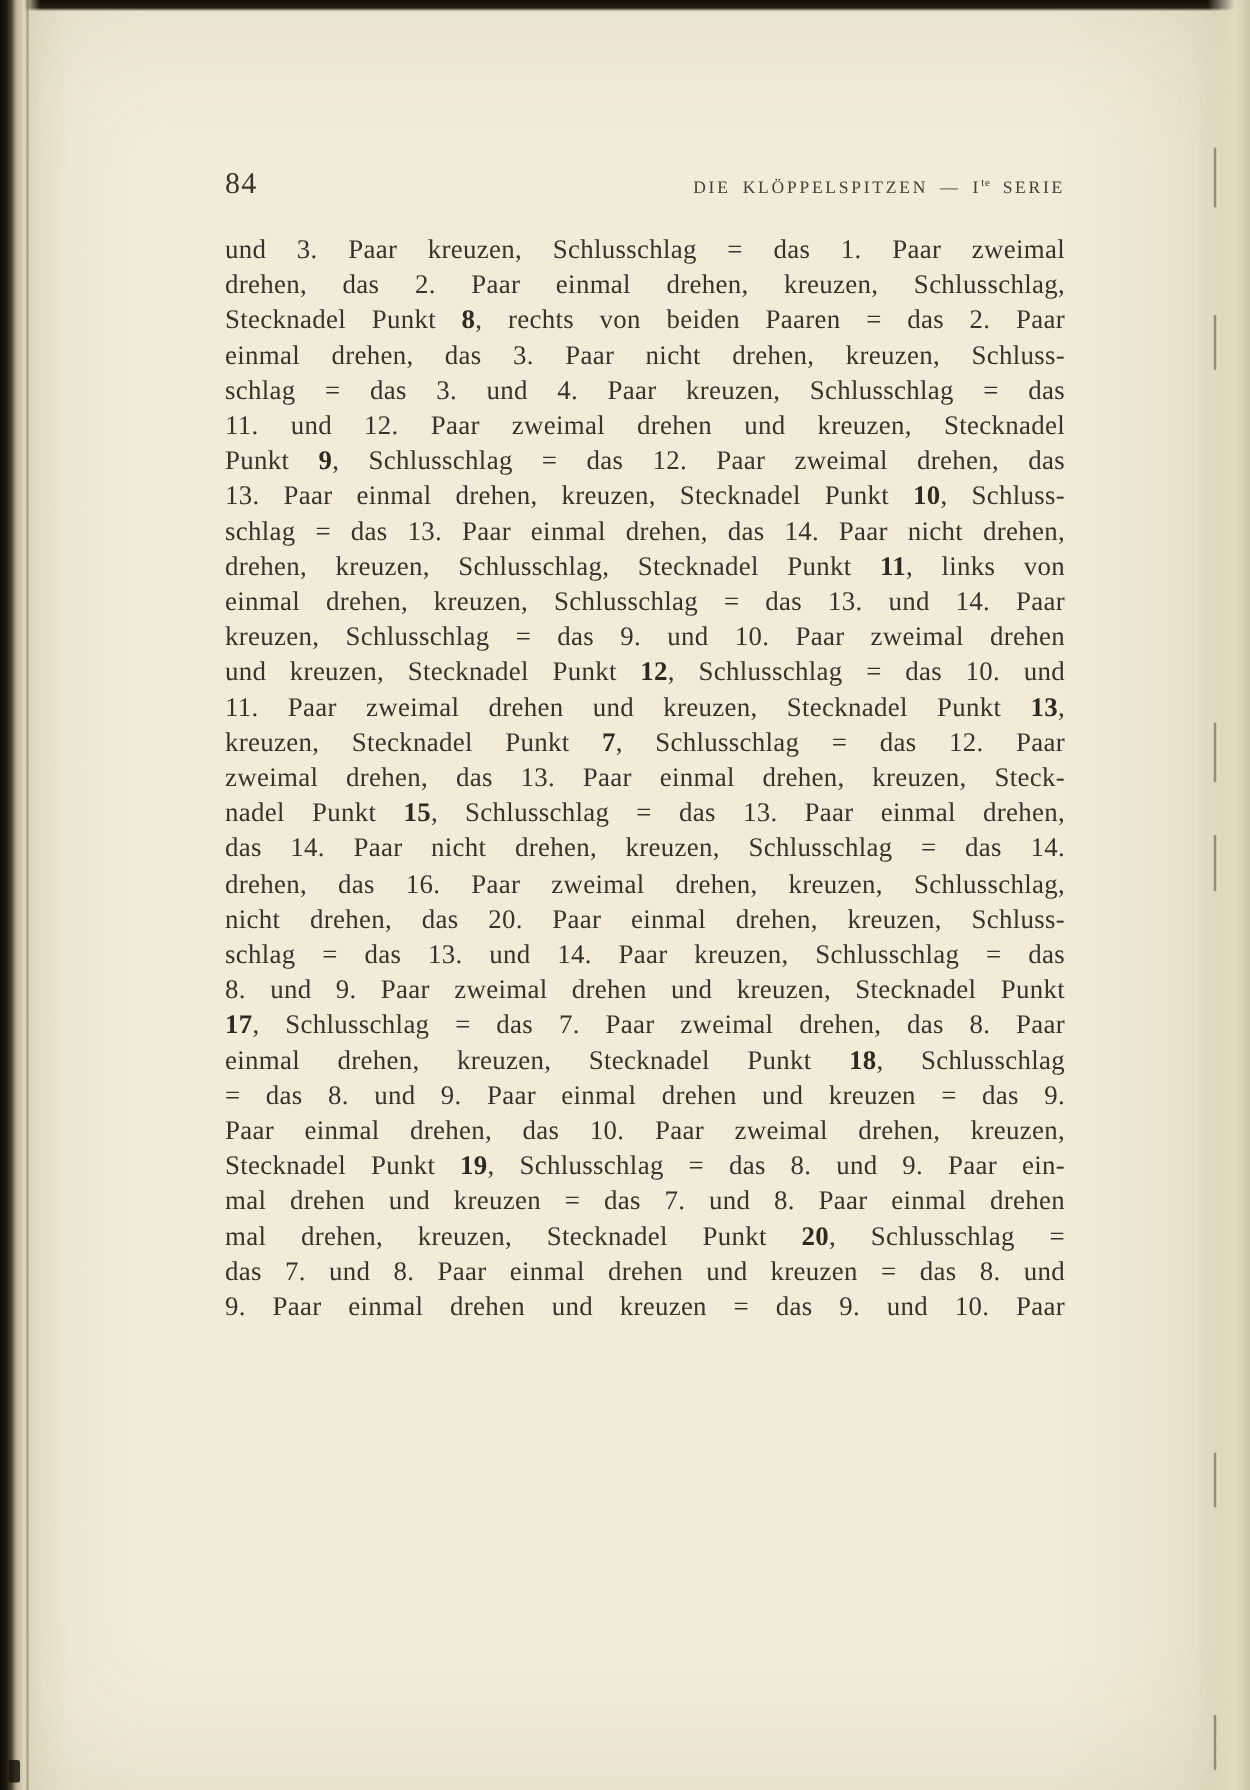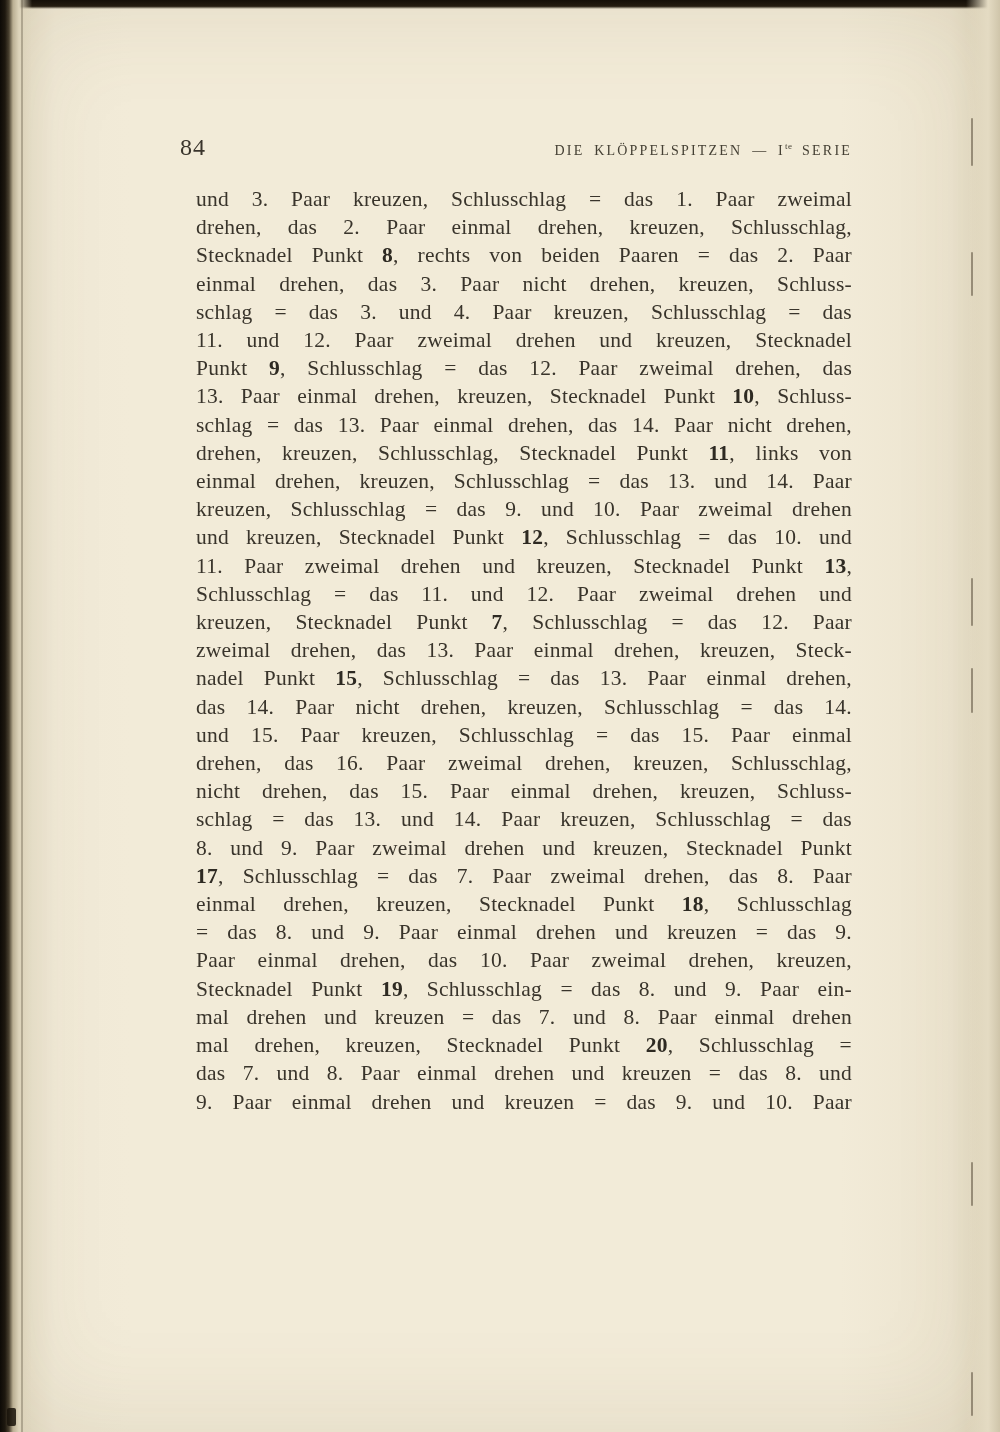--- a/index.html
+++ b/index.html
@@ -62,21 +62,20 @@
   .running-title sup { font-size:9px; letter-spacing:0.5px; }
   .page-body {
     position:absolute; top:185px; left:180px; width:672px;
     font-size:21.5px; line-height:28.2px;
     color:var(--ink); letter-spacing:0.25px;
   }
   .line {
     text-align:justify;
     text-align-last:justify;
     white-space:normal;
-    margin-left:16px;
   }
   .bold { font-weight:bold; color:#2e2a22; }
 </style>
 </head>
 <body>
 
 <div class="scan">
 
   <div class="top-edge"></div>
   <div class="left-edge"></div>
@@ -104,28 +103,26 @@
       <div class="line"><span>schlag = das 3. und 4. Paar kreuzen, Schlusschlag = das</span></div>
       <div class="line"><span>11. und 12. Paar zweimal drehen und kreuzen, Stecknadel</span></div>
       <div class="line"><span>Punkt </span><span class="bold">9</span><span>, Schlusschlag = das 12. Paar zweimal drehen, das</span></div>
       <div class="line"><span>13. Paar einmal drehen, kreuzen, Stecknadel Punkt </span><span class="bold">10</span><span>, Schluss-</span></div>
       <div class="line"><span>schlag = das 13. Paar einmal drehen, das 14. Paar nicht drehen,</span></div>
       <div class="line"><span>drehen, kreuzen, Schlusschlag, Stecknadel Punkt </span><span class="bold">11</span><span>, links von</span></div>
       <div class="line"><span>einmal drehen, kreuzen, Schlusschlag = das 13. und 14. Paar</span></div>
       <div class="line"><span>kreuzen, Schlusschlag = das 9. und 10. Paar zweimal drehen</span></div>
       <div class="line"><span>und kreuzen, Stecknadel Punkt </span><span class="bold">12</span><span>, Schlusschlag = das 10. und</span></div>
       <div class="line"><span>11. Paar zweimal drehen und kreuzen, Stecknadel Punkt </span><span class="bold">13</span><span>,</span></div>
-      <div class="line"><span>Schlusschlag = das 11. und 12. Paar zweimal drehen und</span></div>
       <div class="line"><span>kreuzen, Stecknadel Punkt </span><span class="bold">7</span><span>, Schlusschlag = das 12. Paar</span></div>
       <div class="line"><span>zweimal drehen, das 13. Paar einmal drehen, kreuzen, Steck-</span></div>
       <div class="line"><span>nadel Punkt </span><span class="bold">15</span><span>, Schlusschlag = das 13. Paar einmal drehen,</span></div>
       <div class="line"><span>das 14. Paar nicht drehen, kreuzen, Schlusschlag = das 14.</span></div>
-      <div class="line"><span>und 15. Paar kreuzen, Schlusschlag = das 15. Paar einmal</span></div>
       <div class="line"><span>drehen, das 16. Paar zweimal drehen, kreuzen, Schlusschlag,</span></div>
-      <div class="line"><span>nicht drehen, das 15. Paar einmal drehen, kreuzen, Schluss-</span></div>
+      <div class="line"><span>nicht drehen, das 20. Paar einmal drehen, kreuzen, Schluss-</span></div>
       <div class="line"><span>schlag = das 13. und 14. Paar kreuzen, Schlusschlag = das</span></div>
       <div class="line"><span>8. und 9. Paar zweimal drehen und kreuzen, Stecknadel Punkt</span></div>
       <div class="line"><span class="bold">17</span><span>, Schlusschlag = das 7. Paar zweimal drehen, das 8. Paar</span></div>
       <div class="line"><span>einmal drehen, kreuzen, Stecknadel Punkt </span><span class="bold">18</span><span>, Schlusschlag</span></div>
       <div class="line"><span>= das 8. und 9. Paar einmal drehen und kreuzen = das 9.</span></div>
       <div class="line"><span>Paar einmal drehen, das 10. Paar zweimal drehen, kreuzen,</span></div>
       <div class="line"><span>Stecknadel Punkt </span><span class="bold">19</span><span>, Schlusschlag = das 8. und 9. Paar ein-</span></div>
       <div class="line"><span>mal drehen und kreuzen = das 7. und 8. Paar einmal drehen</span></div>
       <div class="line"><span>mal drehen, kreuzen, Stecknadel Punkt </span><span class="bold">20</span><span>, Schlusschlag =</span></div>
       <div class="line"><span>das 7. und 8. Paar einmal drehen und kreuzen = das 8. und</span></div>

